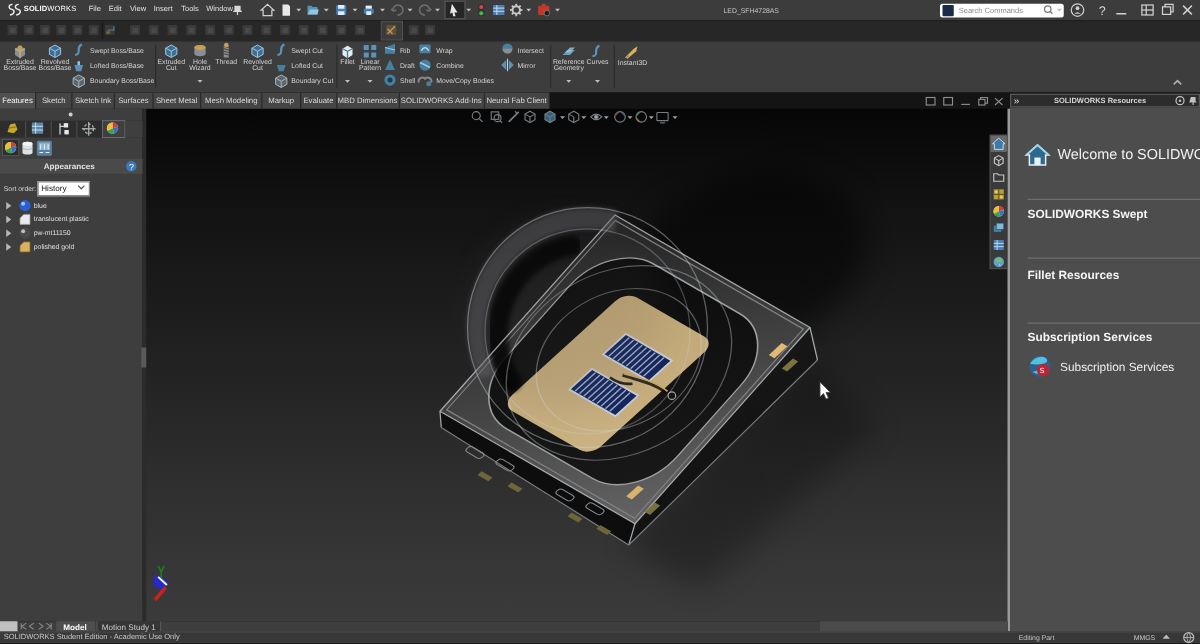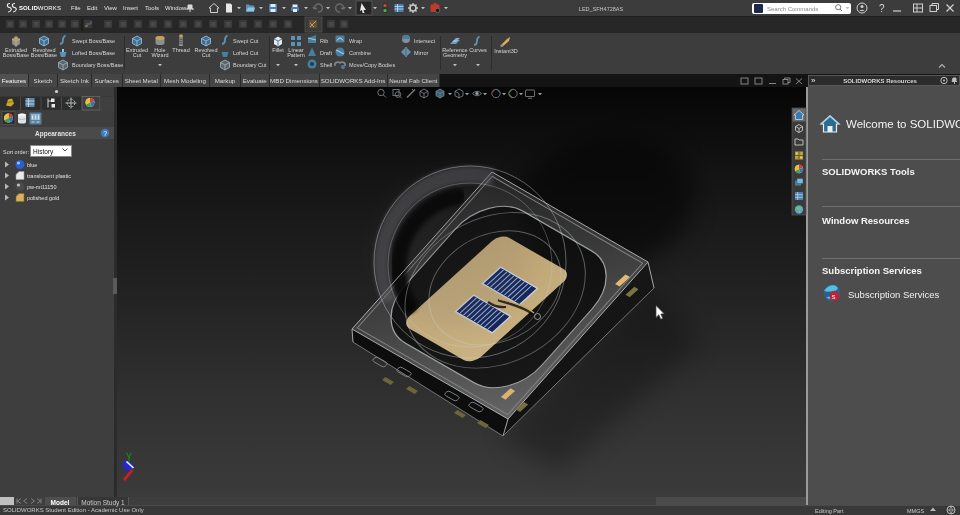--- a/index.html
+++ b/index.html
@@ -264,23 +264,23 @@
     <div class="t" style="left:33px;top:147.5px;font-size:6.5px;color:#111;z-index:22;">History</div>
     <div class="t" style="left:27px;top:162px;font-size:5.5px;">blue</div>
     <div class="t" style="left:27px;top:173px;font-size:5.5px;">translucent plastic</div>
     <div class="t" style="left:27px;top:184px;font-size:5.5px;">pw-mt11150</div>
     <div class="t" style="left:27px;top:195px;font-size:5.5px;">polished gold</div>
 
     <div class="t" style="left:820px;top:77.5px;font-size:6px;font-weight:bold;color:#d8d8d8;z-index:22;width:120px;text-align:center;">SOLIDWORKS Resources</div>
     <div class="t" style="left:811px;top:76px;font-size:8px;color:#e8e8e8;z-index:22;">»</div>
     <div class="t" style="left:846px;top:118px;font-size:11.5px;color:#f2f2f2;z-index:22;">Welcome to SOLIDWOR</div>
     <div class="ab" style="left:822px;top:159px;width:138px;height:1px;background:#6e6e6e;z-index:22;"></div>
-    <div class="t" style="left:822px;top:166px;font-size:9.5px;font-weight:bold;color:#f5f5f5;z-index:22;">SOLIDWORKS Tools</div>
+    <div class="t" style="left:822px;top:166px;font-size:9.5px;font-weight:bold;color:#f5f5f5;z-index:22;">SOLIDWORKS Swept</div>
     <div class="ab" style="left:822px;top:206px;width:138px;height:1px;background:#6e6e6e;z-index:22;"></div>
-    <div class="t" style="left:822px;top:215px;font-size:9.5px;font-weight:bold;color:#f5f5f5;z-index:22;">Window Resources</div>
+    <div class="t" style="left:822px;top:215px;font-size:9.5px;font-weight:bold;color:#f5f5f5;z-index:22;">Fillet Resources</div>
     <div class="ab" style="left:822px;top:258px;width:138px;height:1px;background:#6e6e6e;z-index:22;"></div>
     <div class="t" style="left:822px;top:265px;font-size:9.5px;font-weight:bold;color:#f5f5f5;z-index:22;">Subscription Services</div>
     <div class="t" style="left:848px;top:288.5px;font-size:9.5px;color:#f0f0f0;z-index:22;">Subscription Services</div>
 
     <div class="ab" style="left:656px;top:497px;width:150px;height:8px;background:#4b4b4b;z-index:21;"></div>
     <div class="ab" style="left:0;top:497px;width:14px;height:8px;background:#c0c0c0;z-index:22;"></div>
     <div class="ab" style="left:45px;top:497px;width:31px;height:8px;background:#4e4e4e;z-index:21;"></div>
     <div class="t ctr" style="left:60px;top:498.5px;font-size:6.5px;font-weight:bold;color:#fff;z-index:22;">Model</div>
     <div class="ab" style="left:77px;top:497px;width:52px;height:8px;background:#363636;border-left:1px solid #555;border-right:1px solid #555;box-sizing:border-box;z-index:21;"></div>
     <div class="t ctr" style="left:103px;top:498.5px;font-size:6.5px;color:#cecece;z-index:22;">Motion Study 1</div>

